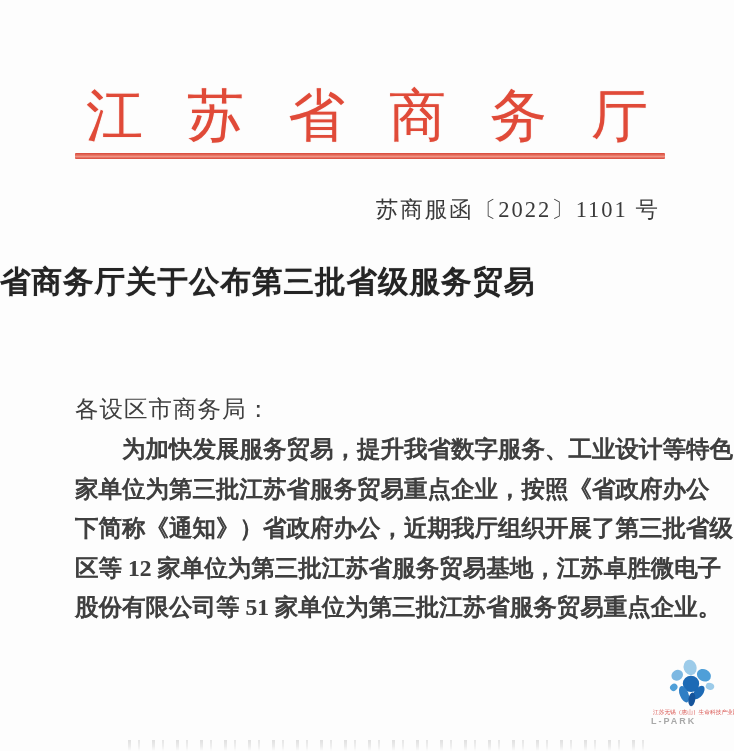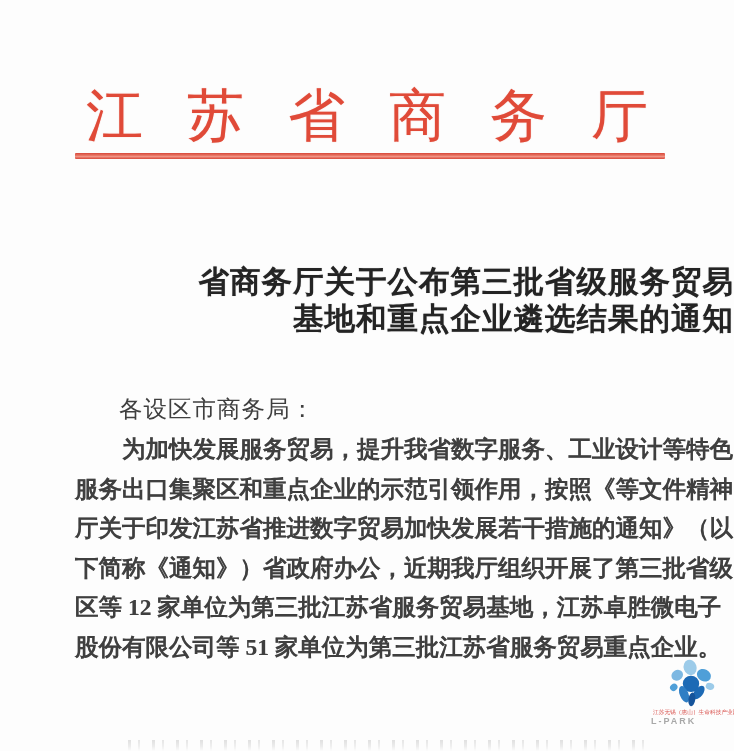--- a/index.html
+++ b/index.html
@@ -32,34 +32,33 @@
   }
   
   .doc-number{
     position:absolute;top:194px;right:74px;
     font-size:22.5px;color:#3a3a3a;letter-spacing:2px;
     white-space:nowrap;
   }
   
   .doc-title{
     position:absolute;top:264px;left:0;right:0;
-    text-align:right;
+    text-align:left;
     font-weight:bold;
     font-size:30.5px;
     line-height:37px;
     color:#242424;
     letter-spacing:1px;
     text-shadow:0 0 .7px rgba(30,30,30,.5);
   }
   
   .salutation{
     position:absolute;top:393px;left:75px;
     font-size:23.5px;color:#3f3f3f;letter-spacing:1px;
     white-space:nowrap;
-    margin-left:44px;
   }
   .body-text{
     position:absolute;top:430px;left:75px;width:600px;
     font-size:23.5px;color:#3f3f3f;
     text-shadow:0 0 .6px rgba(55,55,55,.45);
     font-weight:bold;
   }
   .body-line{
     height:39.5px;line-height:39.5px;white-space:nowrap;
   }
@@ -95,32 +94,31 @@
 </head>
 <body>
 
 <div class="page">
 
   <div class="agency-title">
     <span>江苏省商务厅</span>
   </div>
   <div class="red-rule"></div>
 
+  <div class="doc-number">苏商服函〔2022〕1101 号</div>
 
   <div class="doc-title">
     <div>省商务厅关于公布第三批省级服务贸易</div>
-    <div>基地和重点企业遴选结果的通知</div>
   </div>
 
   <div class="salutation">各设区市商务局：</div>
 
   <div class="body-text">
     <div class="body-line indent">为加快发展服务贸易，提升我省数字服务、工业设计等特色</div>
-    <div class="body-line">服务出口集聚区和重点企业的示范引领作用，按照《等文件精神</div>
-    <div class="body-line">厅关于印发江苏省推进数字贸易加快发展若干措施的通知》（以</div>
+    <div class="body-line">家单位为第三批江苏省服务贸易重点企业，按照《省政府办公</div>
     <div class="body-line">下简称《通知》）省政府办公，近期我厅组织开展了第三批省级</div>
     <div class="body-line">区等 12 家单位为第三批江苏省服务贸易基地，江苏卓胜微电子</div>
     <div class="body-line">股份有限公司等 51 家单位为第三批江苏省服务贸易重点企业。</div>
   </div>
 
   <div class="partial-line"></div>
 
   <div class="park-mark">
     <svg class="park-logo" width="52" height="50" viewBox="0 0 60 58" xmlns="http://www.w3.org/2000/svg">
       <ellipse cx="29" cy="11" rx="7.5" ry="9" fill="#9ccbe9" transform="rotate(-18 29 11)"></ellipse>

